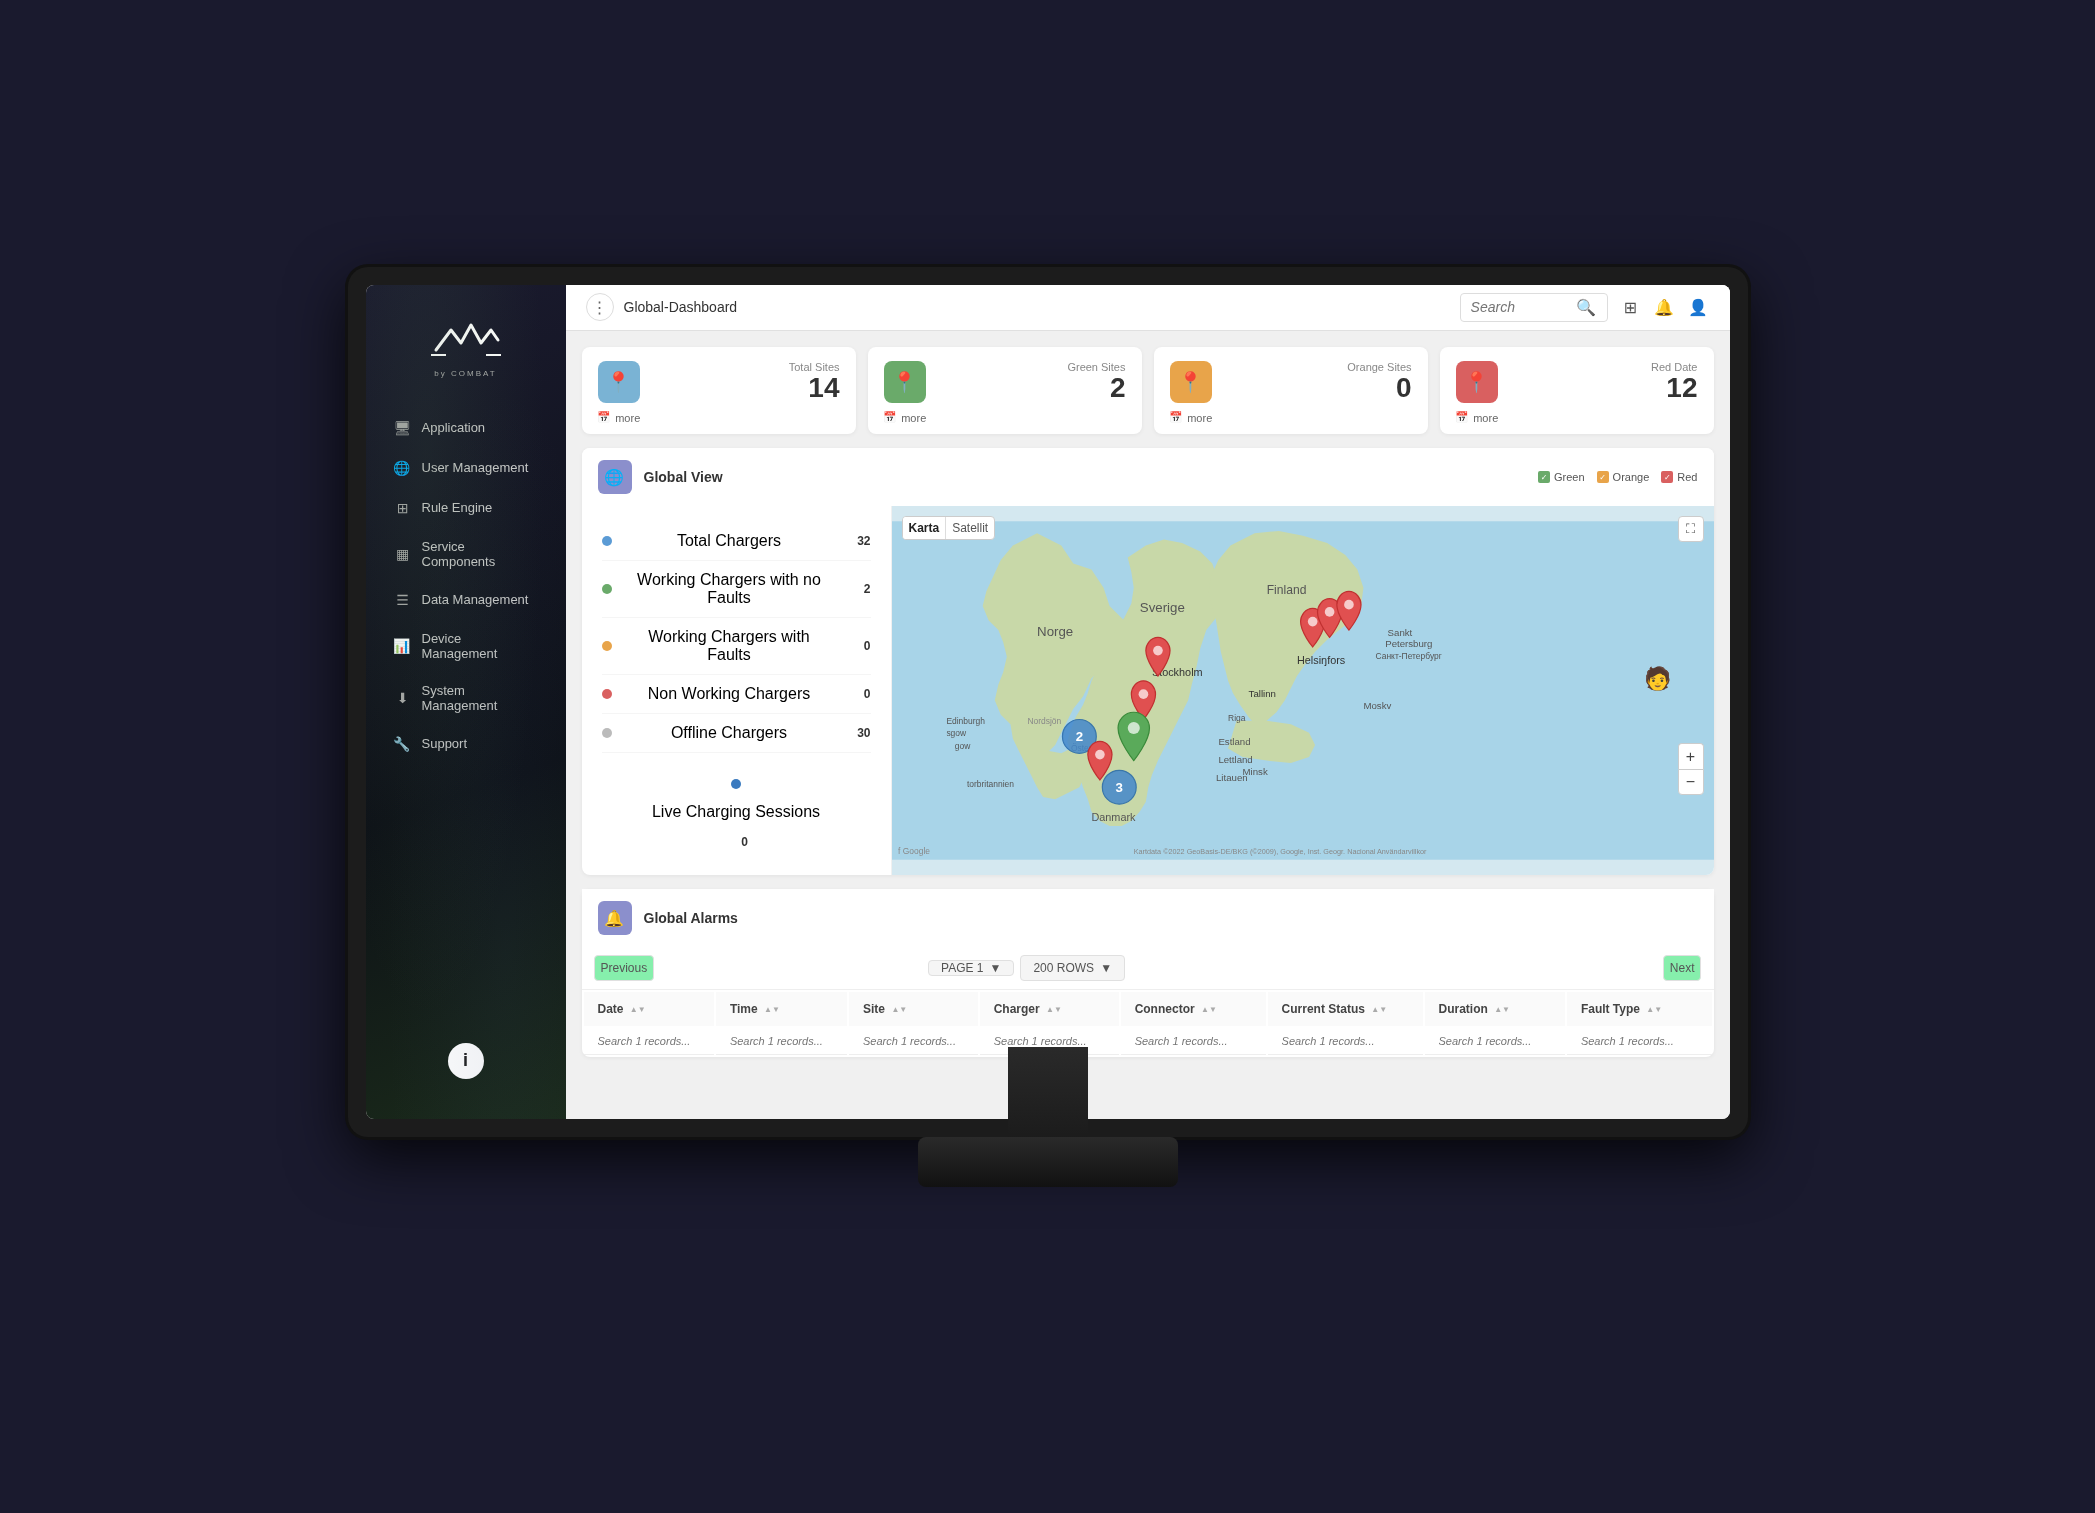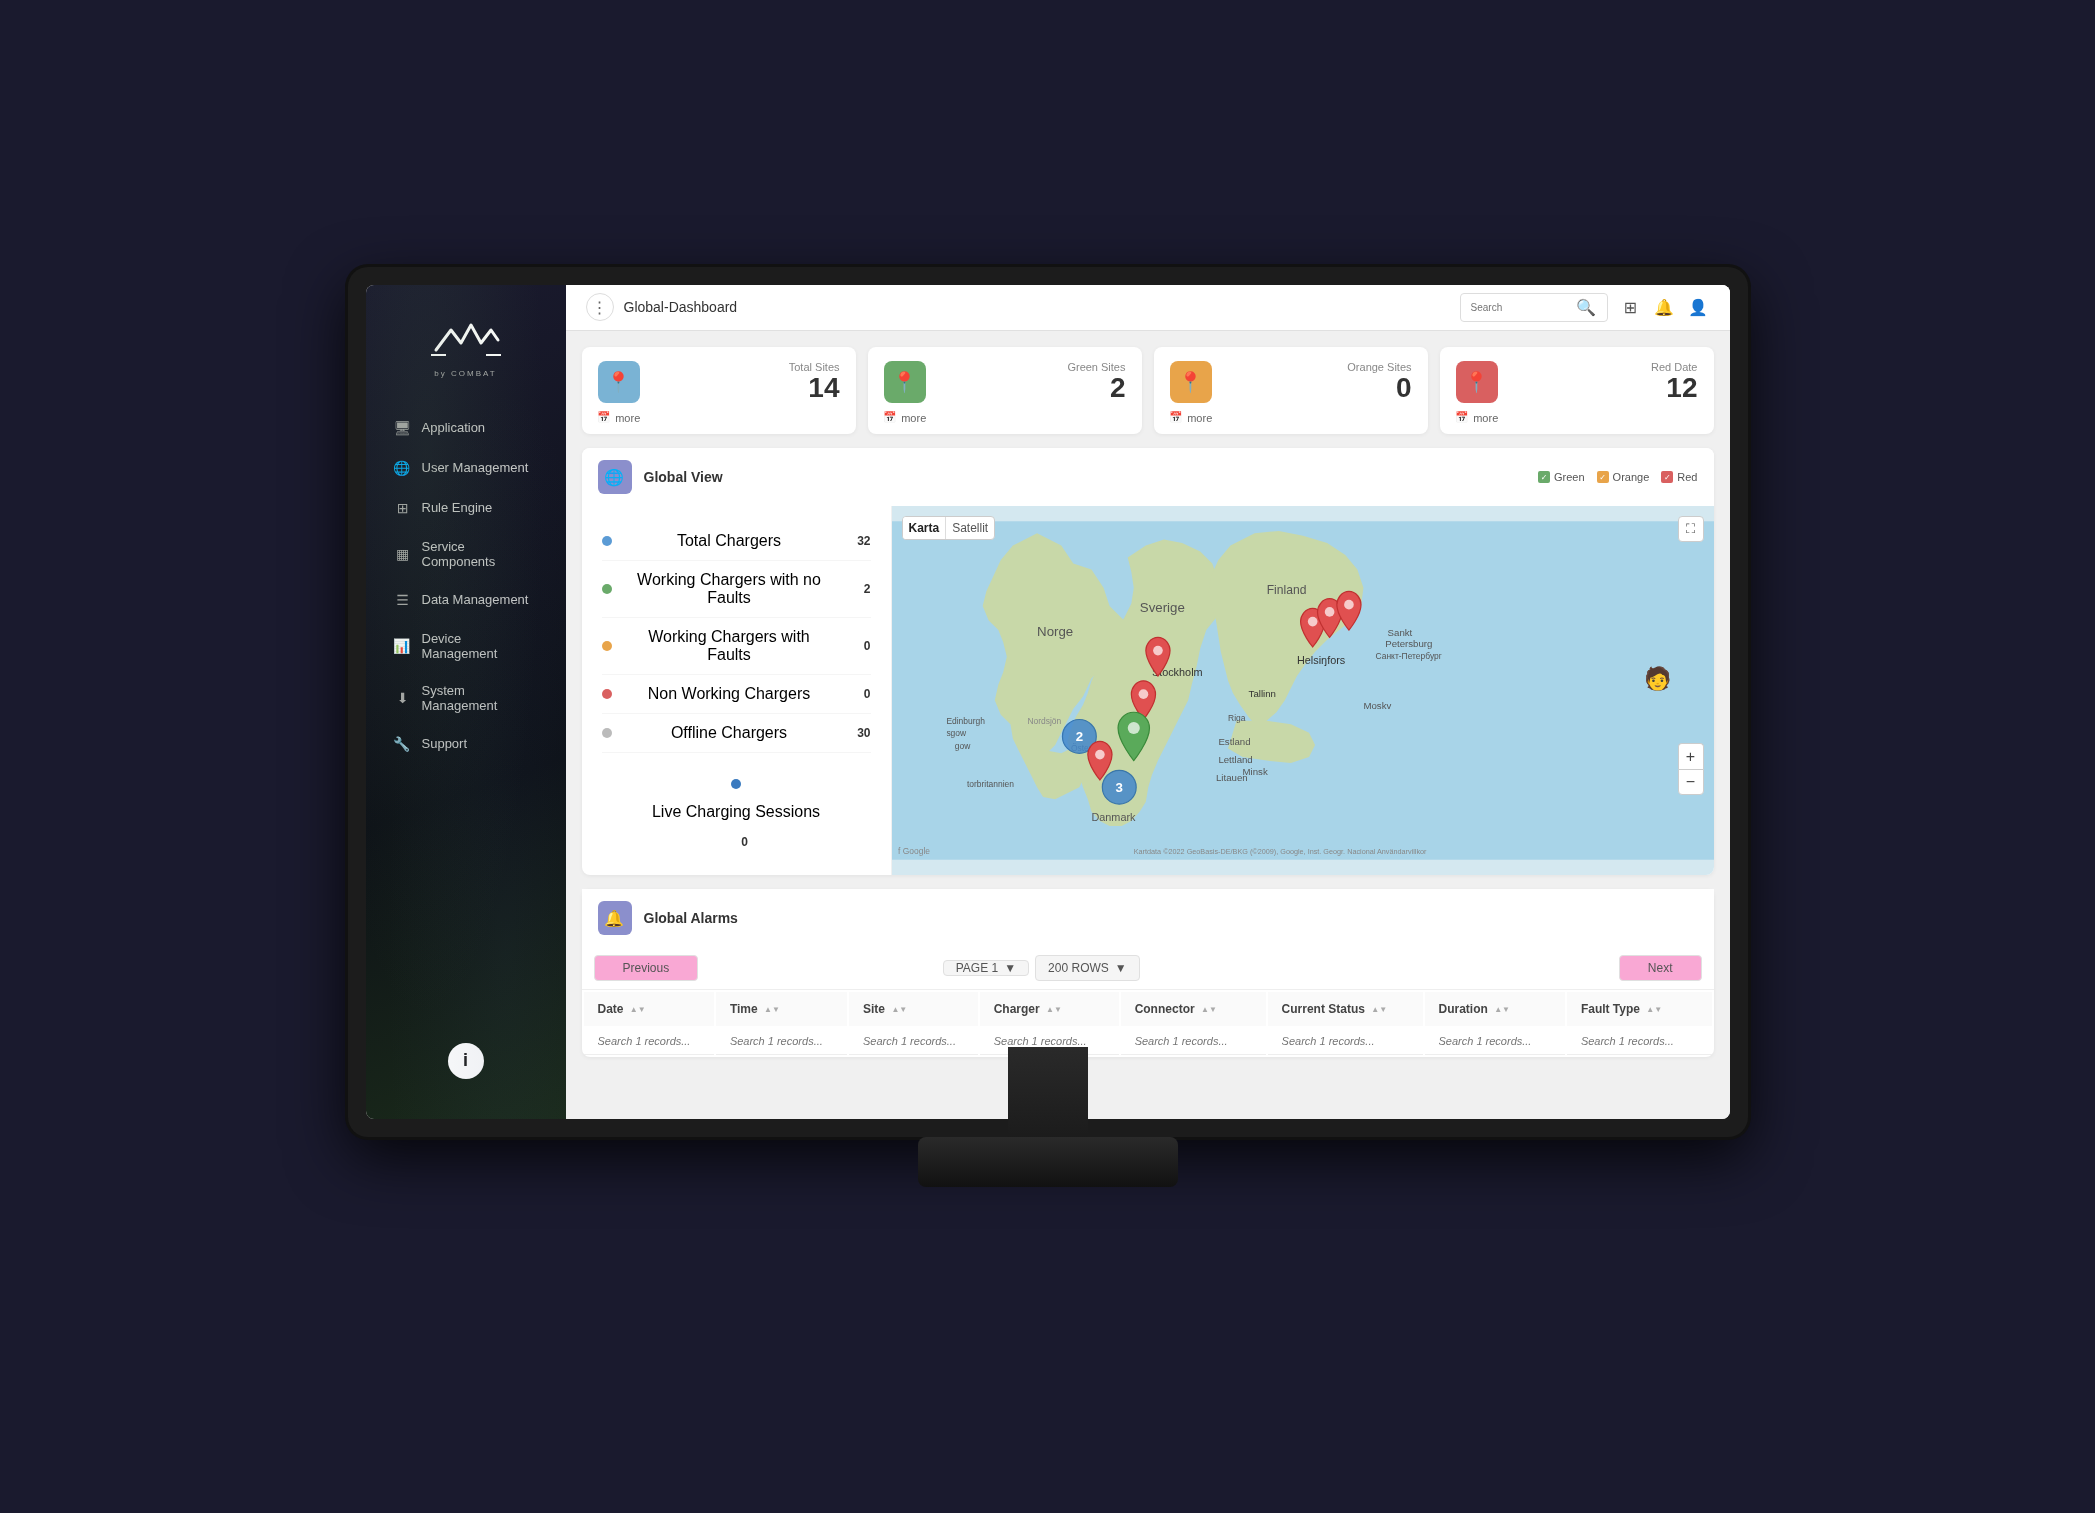--- a/index.html
+++ b/index.html
@@ -181,24 +181,25 @@
       align-items: center;
       border: 1px solid #ddd;
       border-radius: 4px;
       padding: 4px 10px;
       background: #fff;
       gap: 6px;
     }
     .search-input {
       border: none;
       outline: none;
-      font-size: 10px;
+      font-size: 14px;
       color: #a16207;
       width: 100px;
       background: transparent;
+      font-style: italic;
     }
     .top-icon {
       width: 22px;
       height: 22px;
       display: flex;
       align-items: center;
       justify-content: center;
       color: #555;
       font-size: 16px;
       cursor: pointer;
@@ -462,24 +463,24 @@
       box-shadow: 0 1px 4px rgba(0,0,0,0.06);
     }
     .alarms-toolbar {
       display: flex;
       align-items: center;
       padding: 8px 12px;
       gap: 10px;
       border-bottom: 1px solid #eee;
     }
     .alarms-toolbar-btn {
-      background: #f9a8d4;
+      background: #86efac;
       border: 1px solid #e0e0e0;
       border-radius: 4px;
-      padding: 5px 28px;
+      padding: 5px 6px;
       font-size: 12px;
       color: #555;
       cursor: pointer;
     }
     .page-select {
       display: flex;
       align-items: center;
       gap: 6px;
       margin: 0 auto;
     }

